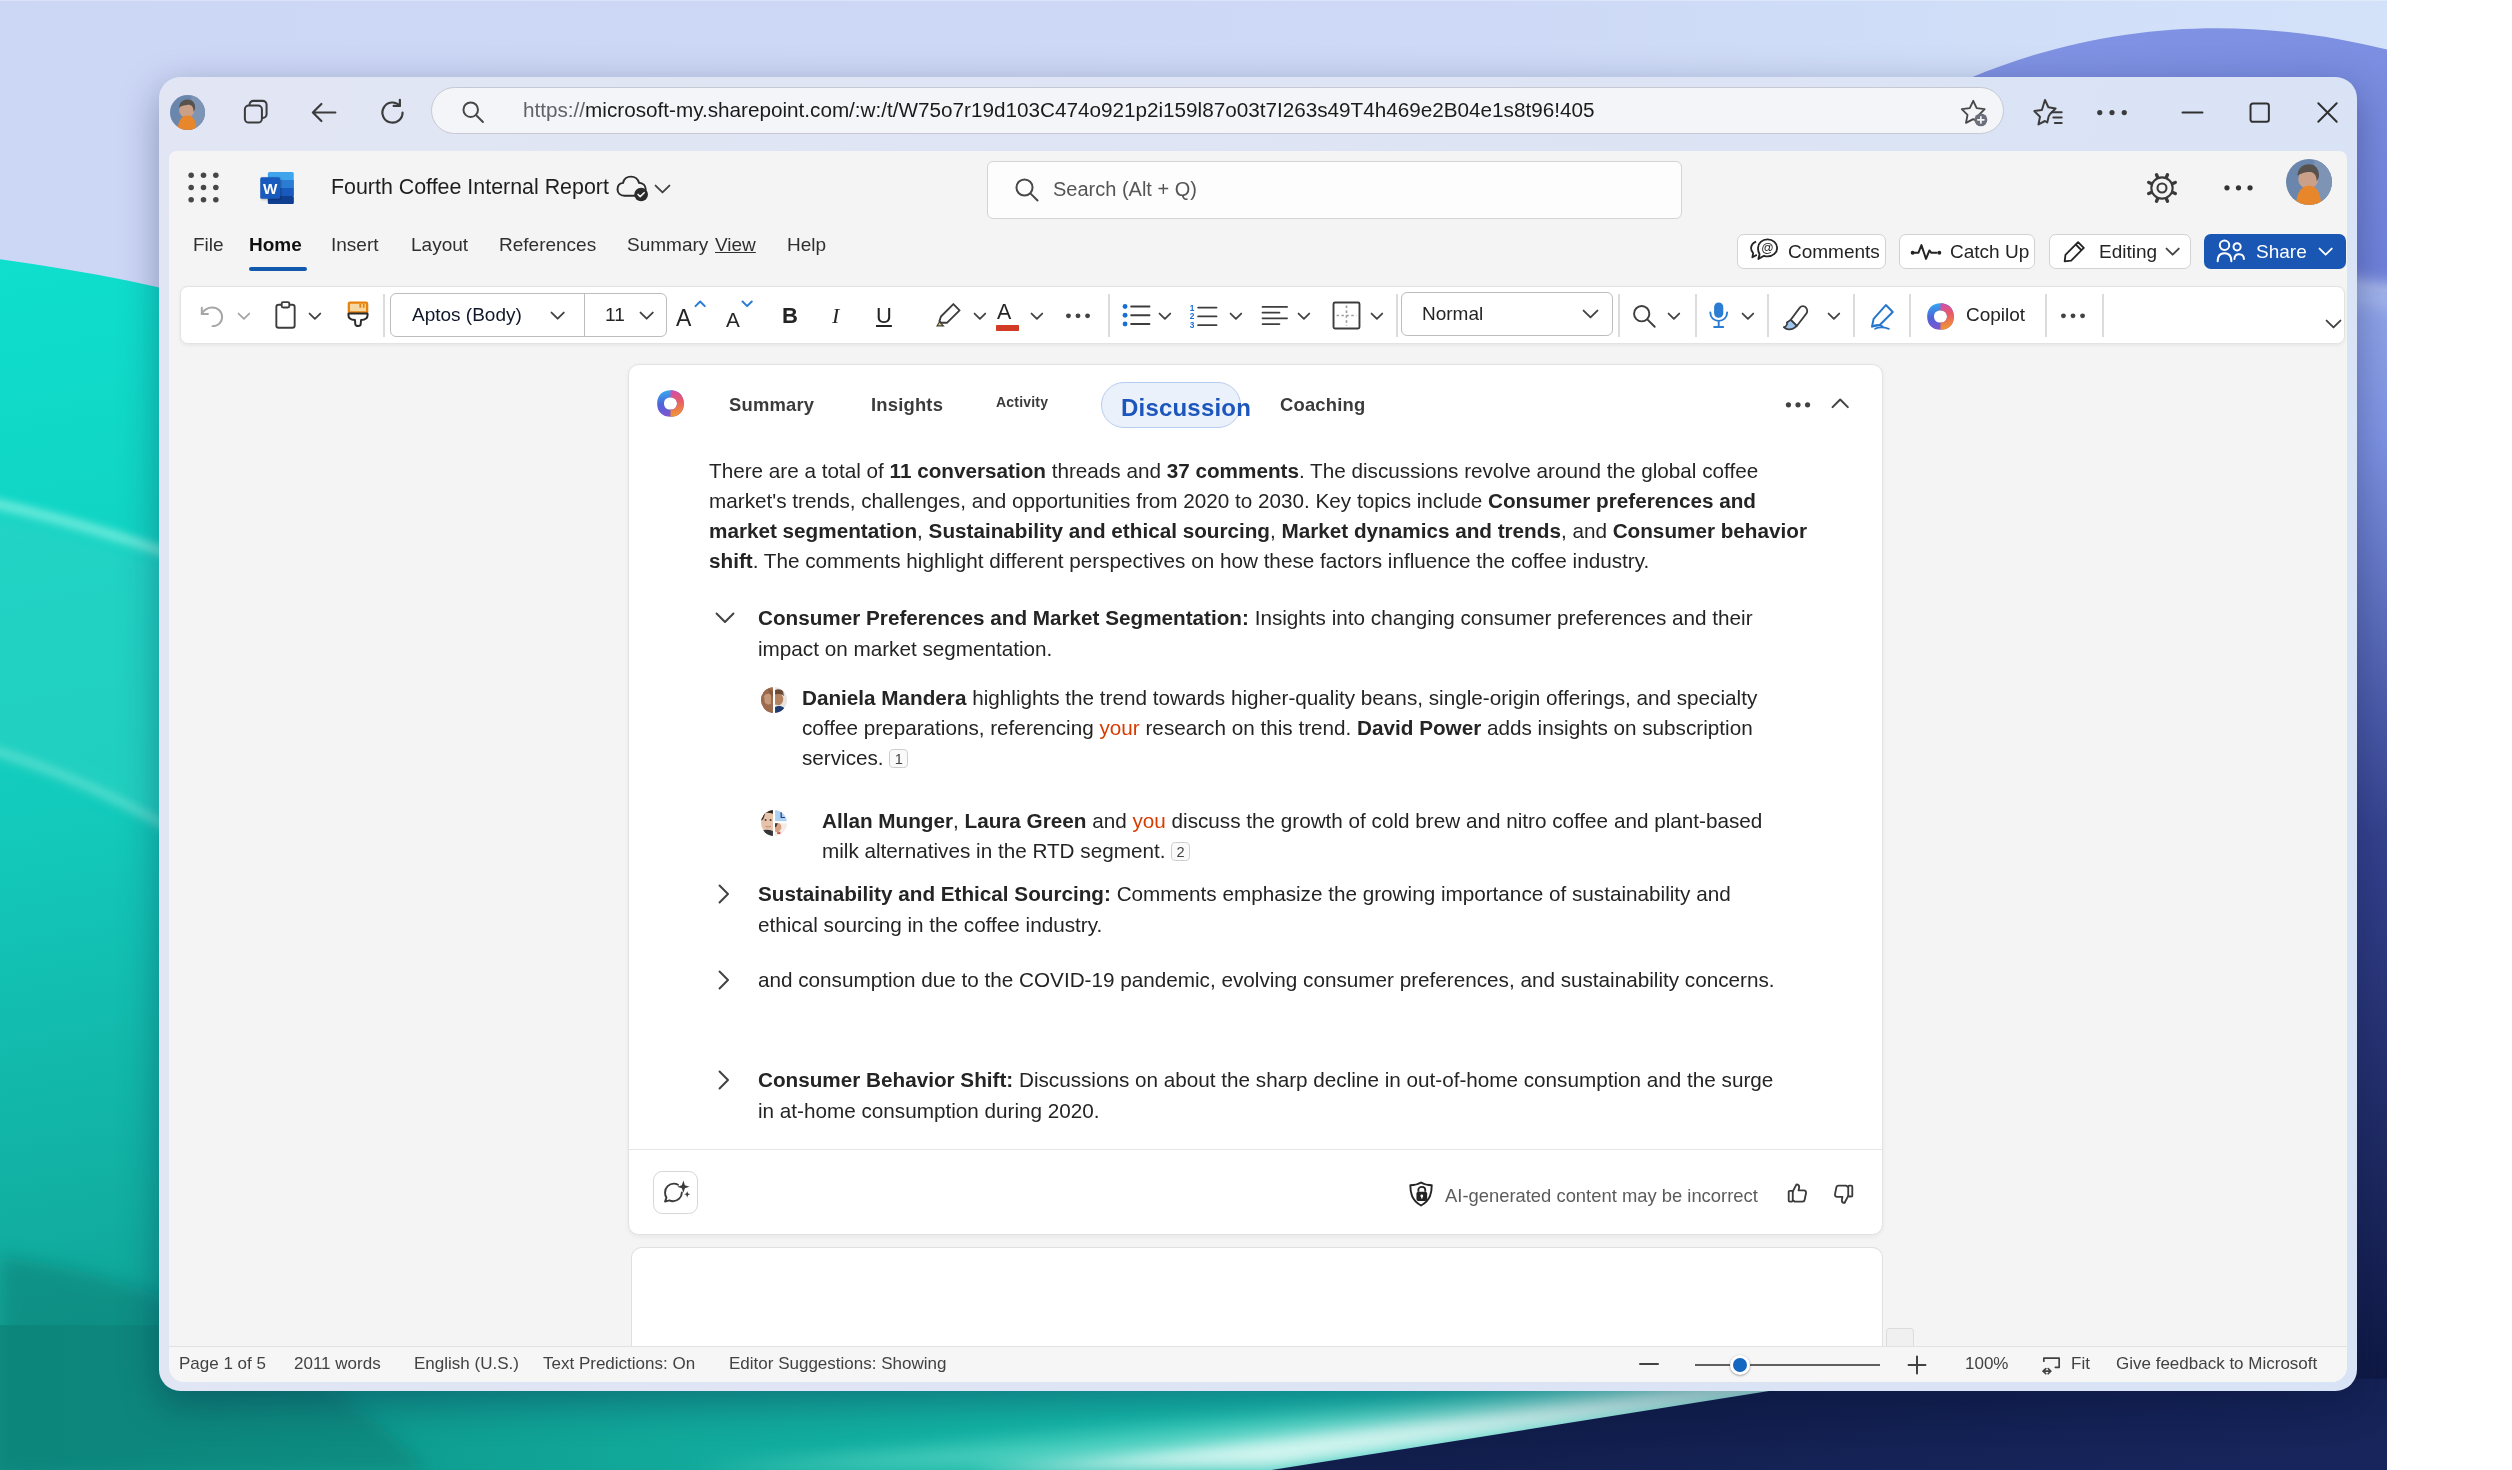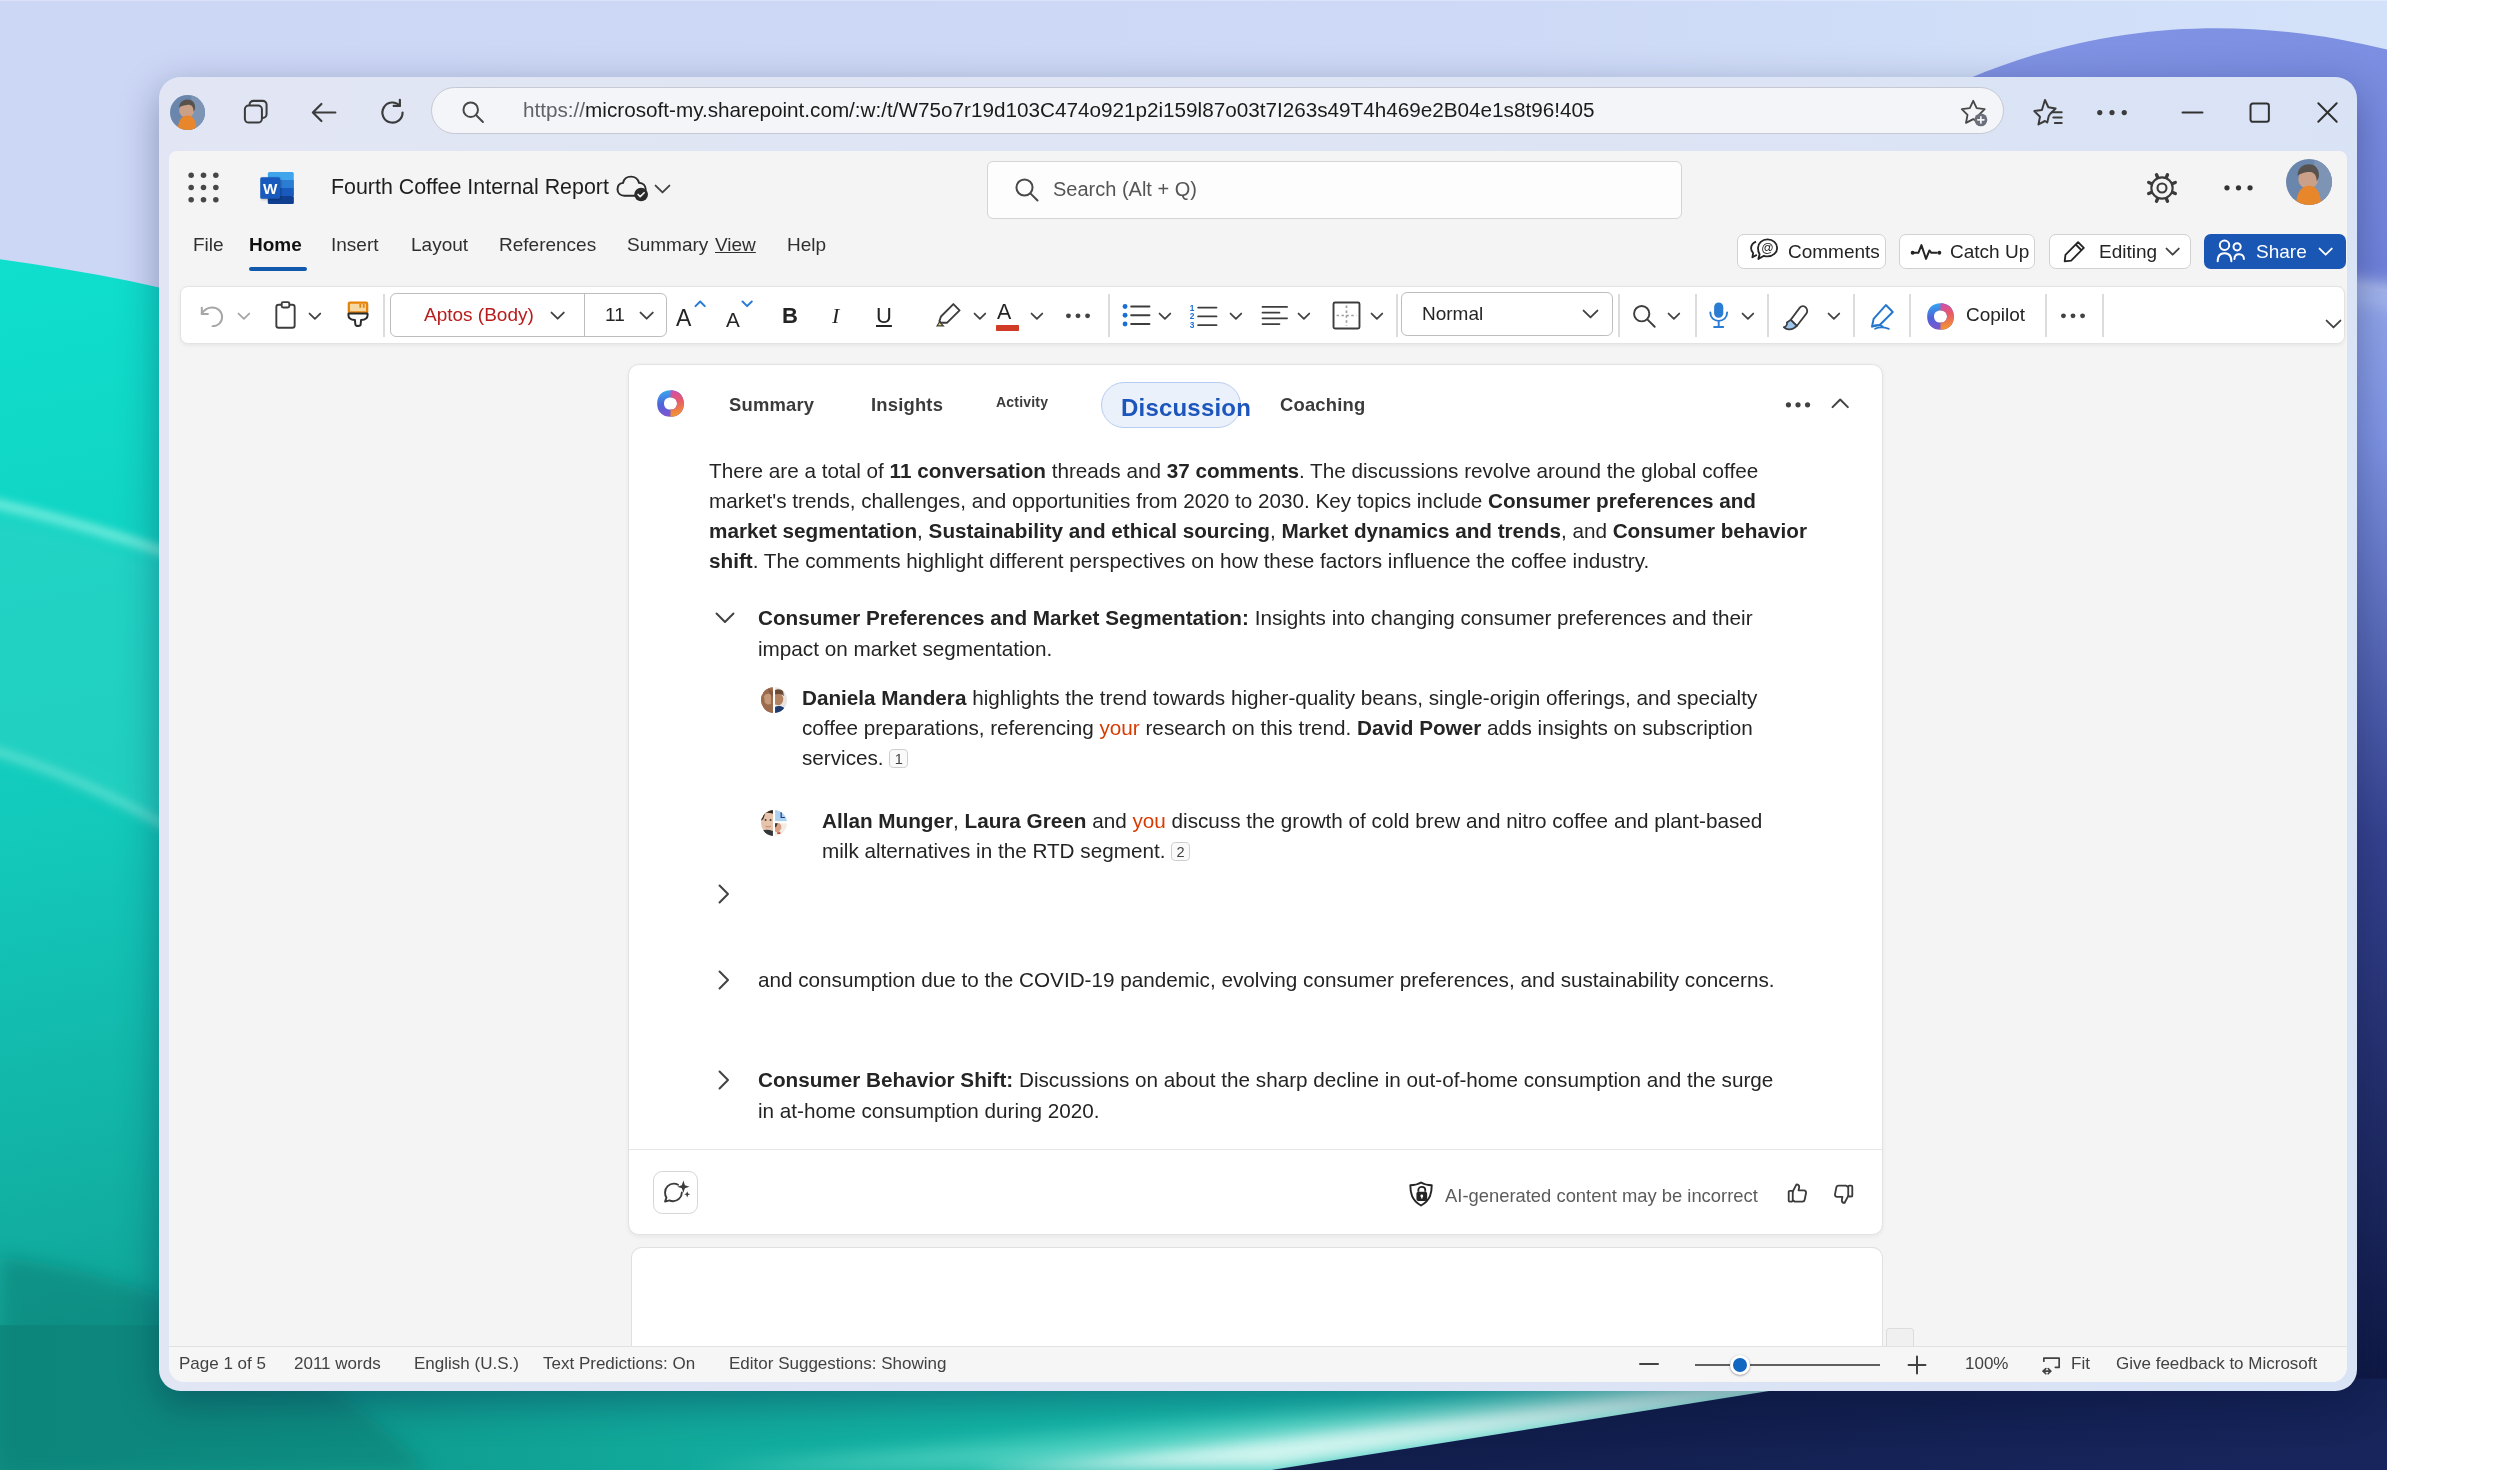--- a/index.html
+++ b/index.html
@@ -290,21 +290,21 @@
 
   <svg class="abs" width="26" height="29" viewBox="0 0 34 38" style="left:345px;top:301px">
     <rect x="5" y="2" width="24" height="13" rx="1.5" fill="#f5d9a4" stroke="#e8820b" stroke-width="3"></rect>
     <path d="M 20,4 L 20,9 M 24.5,4 L 24.5,9" stroke="#e8820b" stroke-width="2.4"></path>
     <path d="M 4.5,16.5 L 29.5,16.5 L 29.5,19 C 29.5,22.5 26,24.5 21,25 L 20.5,30.5 C 20.5,33.5 13.5,33.5 13.5,30.5 L 13,25 C 8,24.5 4.5,22.5 4.5,19 Z" fill="#fff" stroke="#2b2b2b" stroke-width="2.6" stroke-linejoin="round"></path>
   </svg>
   <div class="abs" style="left:383px;top:294px;width:1.5px;height:43px;background:#dcdcdc;"></div>
 
   <div class="abs" style="left:390px;top:293px;width:277px;height:44px;border-radius:6.1px;background:#fff;border:1.4px solid #bdbdbd;box-sizing:border-box;"></div>
   <div class="abs" style="left:584px;top:293px;width:1.4px;height:44px;background:#bdbdbd;"></div>
-  <div class="abs txt" style="left:424px;top:304px;font-size:19px;color:#b91c1c;">Aptos (Body)</div>
+  <div class="abs txt" style="left:412px;top:304px;font-size:19px;color:#0f172a;">Aptos (Body)</div>
   <svg class="abs" width="15.3" height="9.2" viewBox="0 0 20 12" style="left:550px;top:311px" fill="none" stroke="#424242" stroke-width="2.4" stroke-linecap="round" stroke-linejoin="round">
       <path d="M 2,2 L 10,10 L 18,2"></path>
     </svg>
   <div class="abs txt" style="left:605px;top:304px;font-size:19px;color:#242424;">11</div>
   <svg class="abs" width="15.3" height="9.2" viewBox="0 0 20 12" style="left:639px;top:311px" fill="none" stroke="#424242" stroke-width="2.4" stroke-linecap="round" stroke-linejoin="round">
       <path d="M 2,2 L 10,10 L 18,2"></path>
     </svg>
 
   <div class="abs txt" style="left:676px;top:305px;font-size:23px;color:#242424;">A</div>
   <svg class="abs" width="12.3" height="7.7" viewBox="0 0 16 10" style="left:694px;top:300px" fill="none" stroke="#2b7cd3" stroke-width="2.6" stroke-linecap="round" stroke-linejoin="round">
@@ -548,20 +548,24 @@
     </g>
   </svg>
   <div class="abs" style="left:802px;top:806px;font-size:20.7px;line-height:30px;color:#242424;margin-left:20px;">
     <div class="txt"><b>Allan Munger</b>, <b>Laura Green</b> and <span style="color:#d83b01">you</span> discuss the growth of cold brew and nitro coffee and plant-based</div>
     <div class="txt">milk alternatives in the RTD segment. <span style="display:inline-block;width:19px;height:19px;border:1.2px solid #cdcdcd;border-radius:4.6px;background:#fafafa;font-size:14.6px;line-height:19px;text-align:center;color:#424242;box-sizing:border-box;vertical-align:1.5px;">2</span></div>
   </div>
 
   <svg class="abs" width="12.3" height="20" viewBox="0 0 16 26" style="left:718px;top:884px" fill="none" stroke="#424242" stroke-width="2.6" stroke-linecap="round" stroke-linejoin="round">
       <path d="M 2,2 L 13,13 L 2,24"></path>
     </svg>
+  <div class="abs" style="left:758px;top:878px;font-size:20.7px;line-height:31px;color:#242424;">
+    <div class="txt"><b>Sustainability and Ethical Sourcing:</b> Comments emphasize the growing importance of sustainability and</div>
+    <div class="txt">ethical sourcing in the coffee industry.</div>
+  </div>
 
   <svg class="abs" width="12.3" height="20" viewBox="0 0 16 26" style="left:718px;top:970px" fill="none" stroke="#424242" stroke-width="2.6" stroke-linecap="round" stroke-linejoin="round">
       <path d="M 2,2 L 13,13 L 2,24"></path>
     </svg>
   <div class="abs" style="left:758px;top:964px;font-size:20.7px;line-height:31px;color:#242424;">
     <div class="txt">and consumption due to the COVID-19 pandemic, evolving consumer preferences, and sustainability concerns.</div>
   </div>
 
   <svg class="abs" width="12.3" height="20" viewBox="0 0 16 26" style="left:718px;top:1070px" fill="none" stroke="#424242" stroke-width="2.6" stroke-linecap="round" stroke-linejoin="round">
       <path d="M 2,2 L 13,13 L 2,24"></path>

